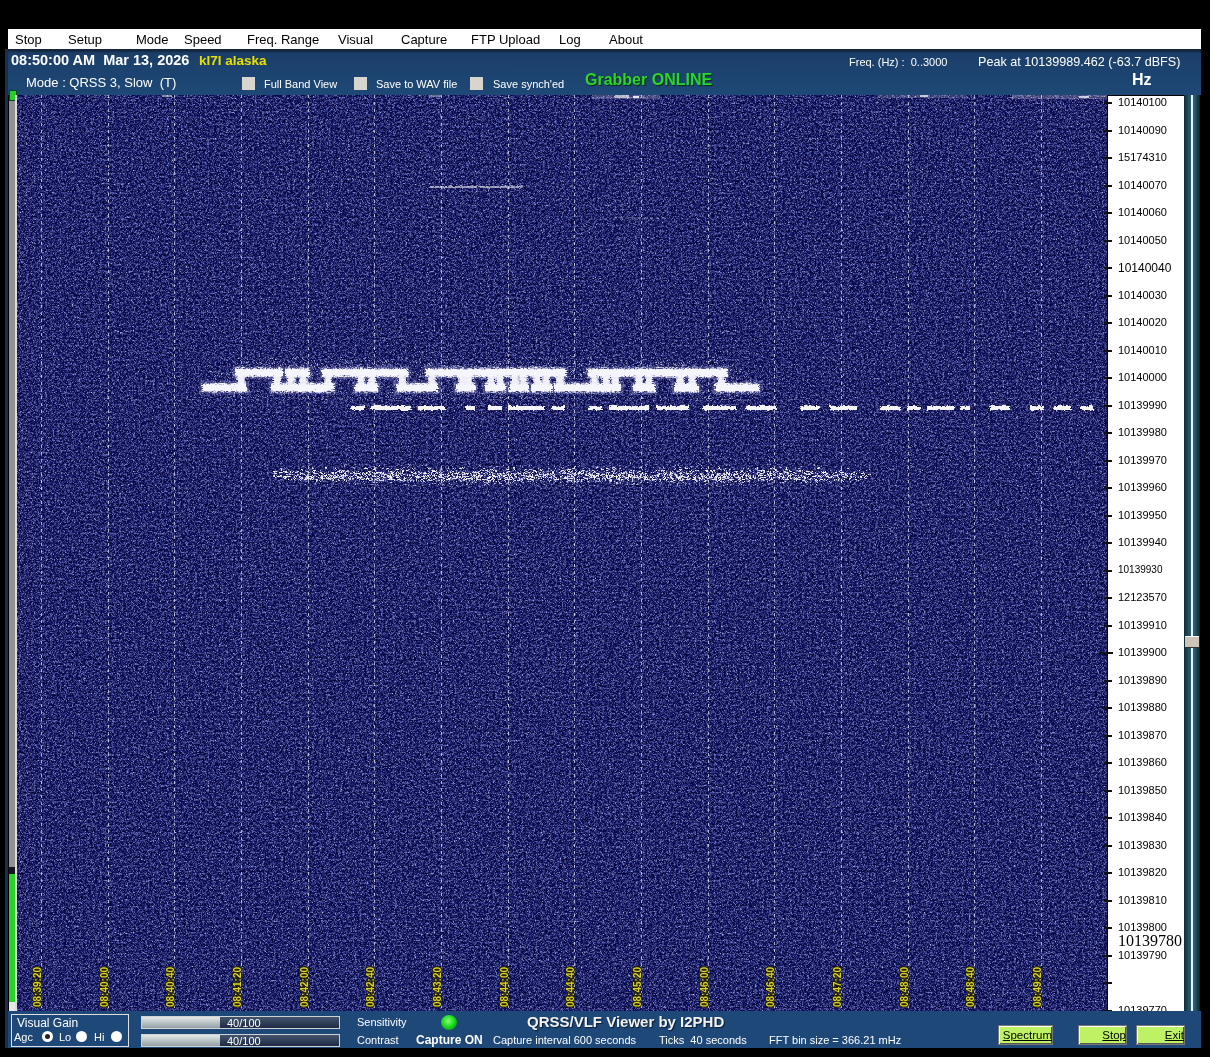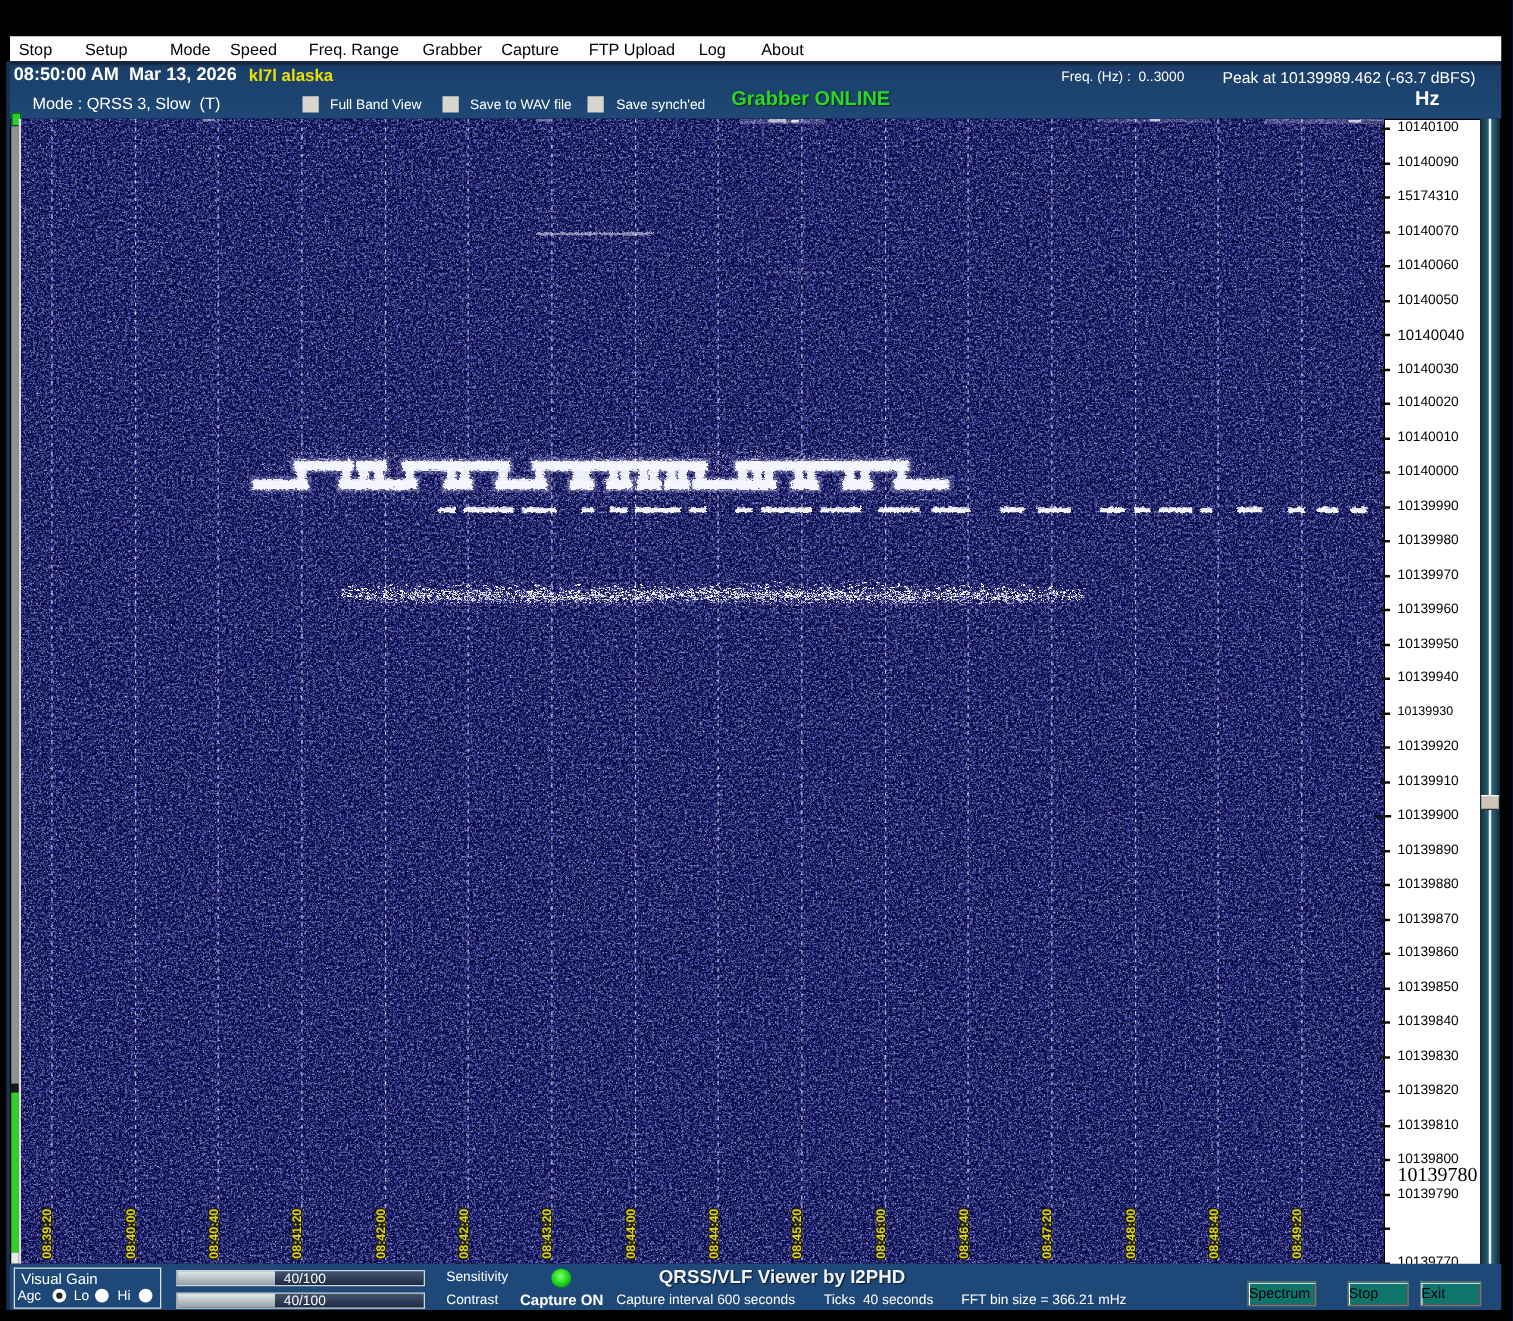--- a/index.html
+++ b/index.html
@@ -14,21 +14,21 @@
 </style>
 </head>
 <body>
 
 <div class="abs menubar">
   <span style="left:7px">Stop</span>
   <span style="left:60px">Setup</span>
   <span style="left:128px">Mode</span>
   <span style="left:176px">Speed</span>
   <span style="left:239px">Freq. Range</span>
-  <span style="left:330px">Grabber</span>
+  <span style="left:330px">Visual</span>
   <span style="left:393px">Capture</span>
   <span style="left:463px">FTP Upload</span>
   <span style="left:551px">Log</span>
   <span style="left:601px">About</span>
 </div>
 
 <div class="abs hdr">
   <span class="abs wtxt" style="left:3px;top:3px;font-size:14.5px;font-weight:bold;">08:50:00 AM&nbsp; Mar 13, 2026</span>
   <span class="abs" style="left:191px;top:4px;font-size:13.5px;font-weight:bold;color:#e8e000;">kl7l alaska</span>
   <span class="abs wtxt" style="left:841px;top:7px;font-size:11px;">Freq. (Hz) :&nbsp; 0..3000</span>
@@ -187,21 +187,21 @@
 <span style="position:absolute;left:10px;top:220.0px;font-size:11px;color:#000;">10140020</span>
 <span style="position:absolute;left:10px;top:247.5px;font-size:11px;color:#000;">10140010</span>
 <span style="position:absolute;left:10px;top:275.0px;font-size:11px;color:#000;">10140000</span>
 <span style="position:absolute;left:10px;top:302.5px;font-size:11px;color:#000;">10139990</span>
 <span style="position:absolute;left:10px;top:330.0px;font-size:11px;color:#000;">10139980</span>
 <span style="position:absolute;left:10px;top:357.5px;font-size:11px;color:#000;">10139970</span>
 <span style="position:absolute;left:10px;top:385.0px;font-size:11px;color:#000;">10139960</span>
 <span style="position:absolute;left:10px;top:412.5px;font-size:11px;color:#000;">10139950</span>
 <span style="position:absolute;left:10px;top:440.0px;font-size:11px;color:#000;">10139940</span>
 <span style="position:absolute;left:10px;top:467.5px;font-size:10px;color:#000;">10139930</span>
-<span style="position:absolute;left:10px;top:495.0px;font-size:11px;color:#000;">10139920</span>
+<span style="position:absolute;left:10px;top:495.0px;font-size:11px;color:#000;">12123570</span>
 <span style="position:absolute;left:10px;top:522.5px;font-size:11px;color:#000;">10139910</span>
 <span style="position:absolute;left:10px;top:550.0px;font-size:11px;color:#000;">10139900</span>
 <span style="position:absolute;left:10px;top:577.5px;font-size:11px;color:#000;">10139890</span>
 <span style="position:absolute;left:10px;top:605.0px;font-size:11px;color:#000;">10139880</span>
 <span style="position:absolute;left:10px;top:632.5px;font-size:11px;color:#000;">10139870</span>
 <span style="position:absolute;left:10px;top:660.0px;font-size:11px;color:#000;">10139860</span>
 <span style="position:absolute;left:10px;top:687.5px;font-size:11px;color:#000;">10139850</span>
 <span style="position:absolute;left:10px;top:715.0px;font-size:11px;color:#000;">10139840</span>
 <span style="position:absolute;left:10px;top:742.5px;font-size:11px;color:#000;">10139830</span>
 <span style="position:absolute;left:10px;top:770.0px;font-size:11px;color:#000;">10139820</span>
@@ -278,16 +278,16 @@
 <span class="abs wtxt" style="left:416px;top:1033px;font-size:12px;font-weight:bold;">Capture ON</span>
 <span class="abs" style="left:527px;top:1013px;font-size:15px;font-weight:bold;color:#f2f2f2;text-shadow:1px 1px 1px #0a1a30;">QRSS/VLF Viewer by I2PHD</span>
 <span class="abs wtxt" style="left:493px;top:1034px;font-size:11px;">Capture interval 600 seconds</span>
 <span class="abs wtxt" style="left:659px;top:1034px;font-size:11px;">Ticks&nbsp; 40 seconds</span>
 <span class="abs wtxt" style="left:769px;top:1034px;font-size:11px;">FFT bin size = 366.21 mHz</span>
 
 <div class="abs btn" style="left:998px;top:1025px;width:55px;height:20px;">Spectrum</div>
 <div class="abs btn" style="left:1078px;top:1025px;width:49px;height:20px;">Stop</div>
 <div class="abs btn" style="left:1136px;top:1025px;width:49px;height:20px;">Exit</div>
 <style>
-.btn{background:#0f766e;border:1px solid #777;box-sizing:border-box;
+.btn{background:#bef264;border:1px solid #777;box-sizing:border-box;
      box-shadow:inset 1px 1px 0 #fff, inset -1px -1px 0 #555;
-     font-size:11.5px;color:#000;text-align:left;line-height:18px;}
+     font-size:11.5px;color:#000;text-align:right;line-height:18px;text-decoration:underline;}
 </style>
 
 </body></html>

